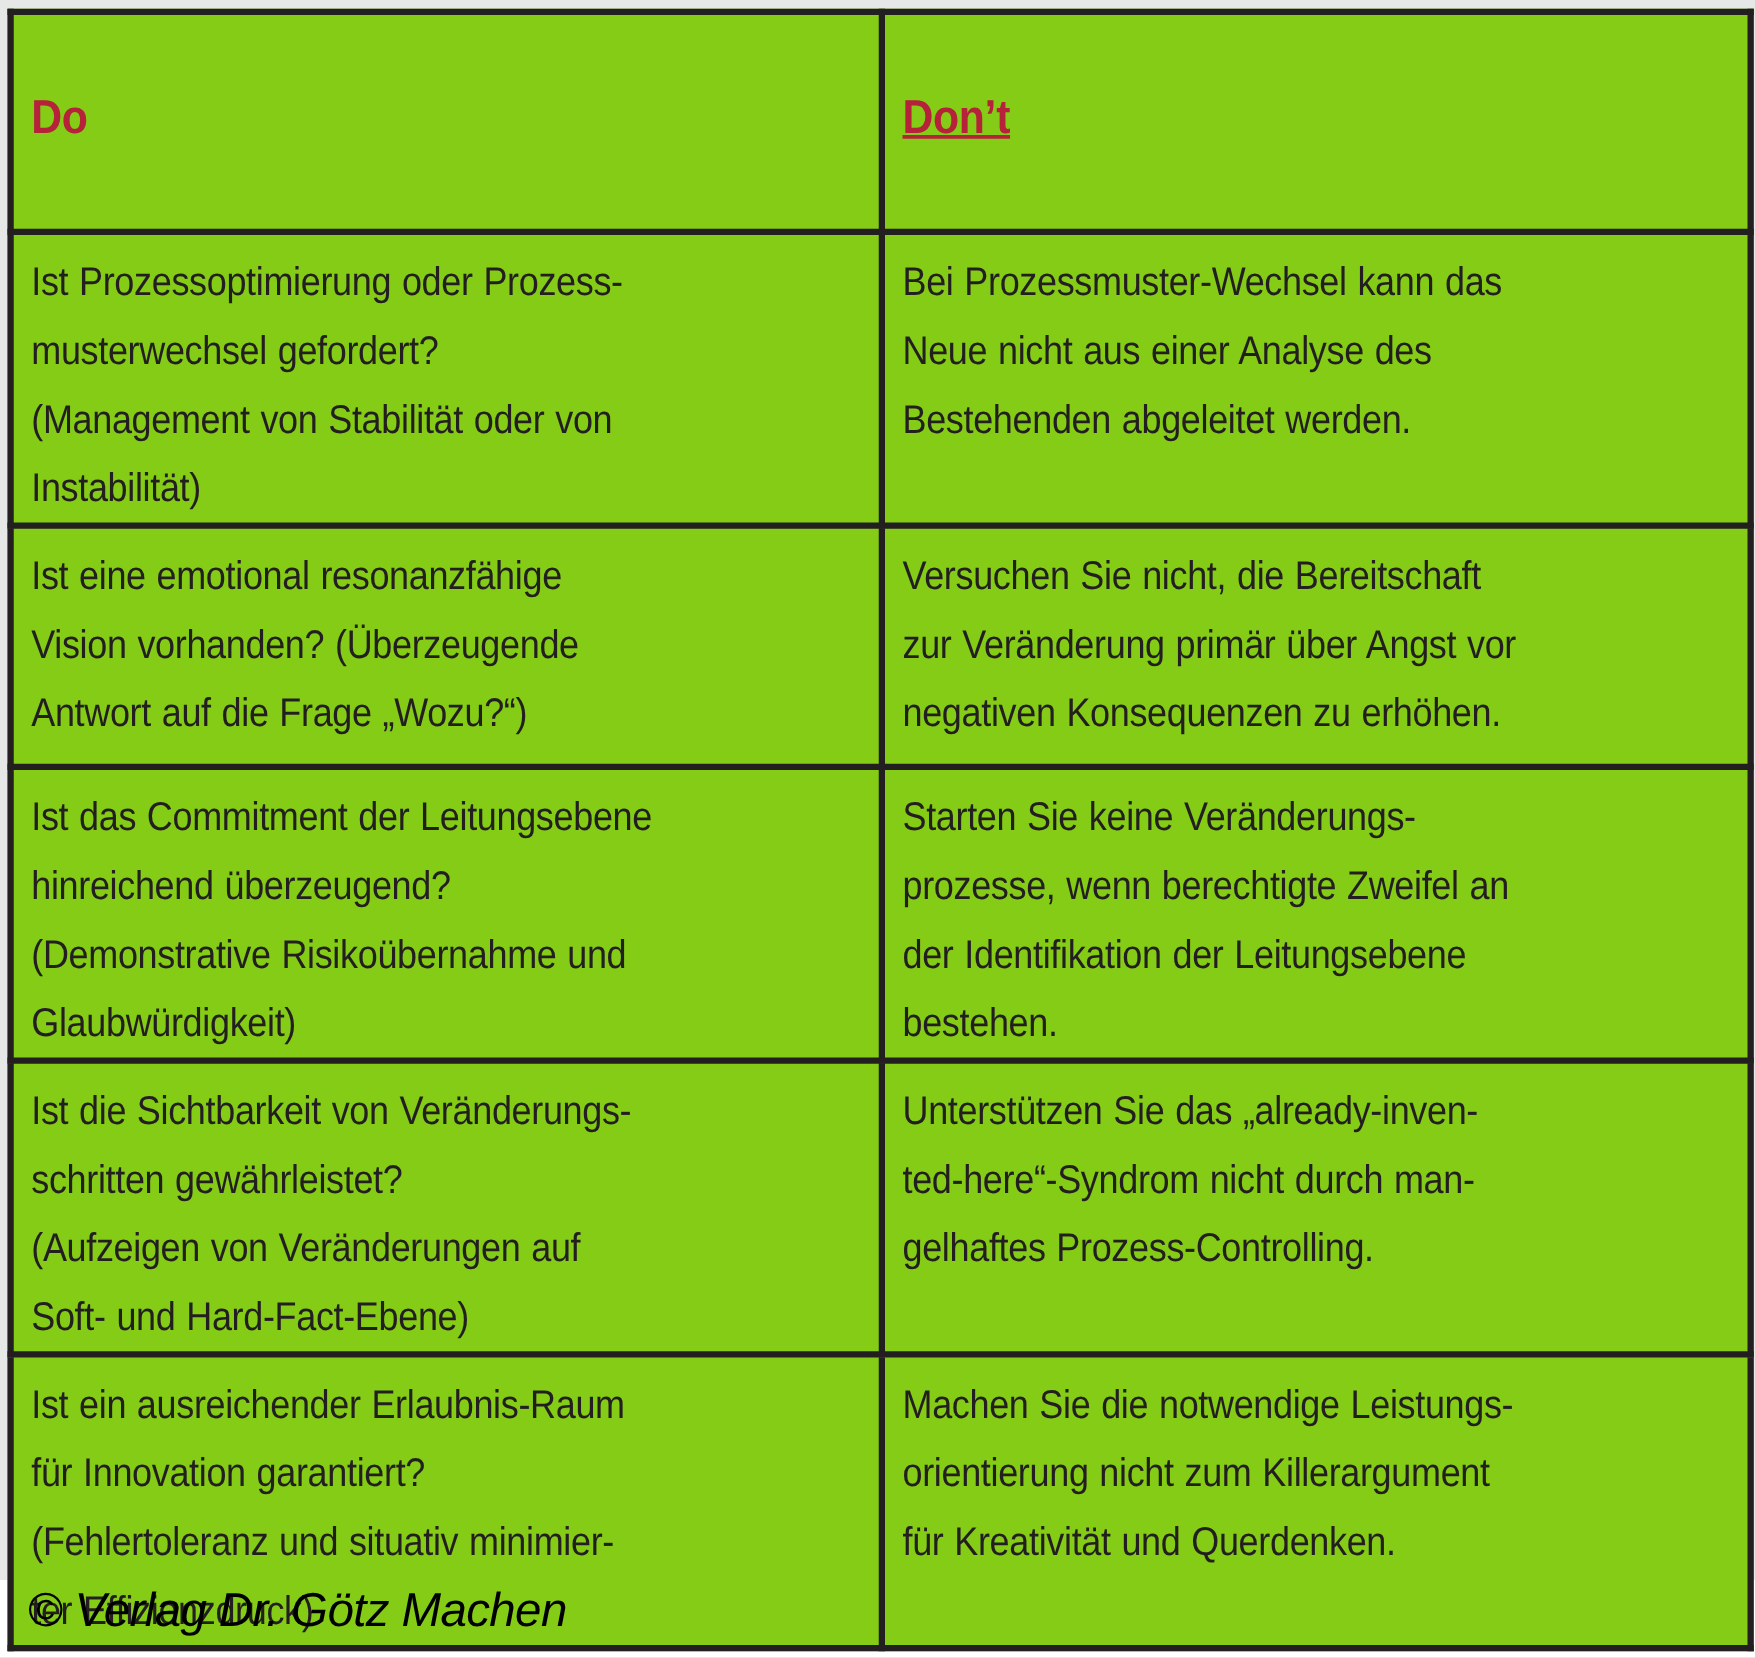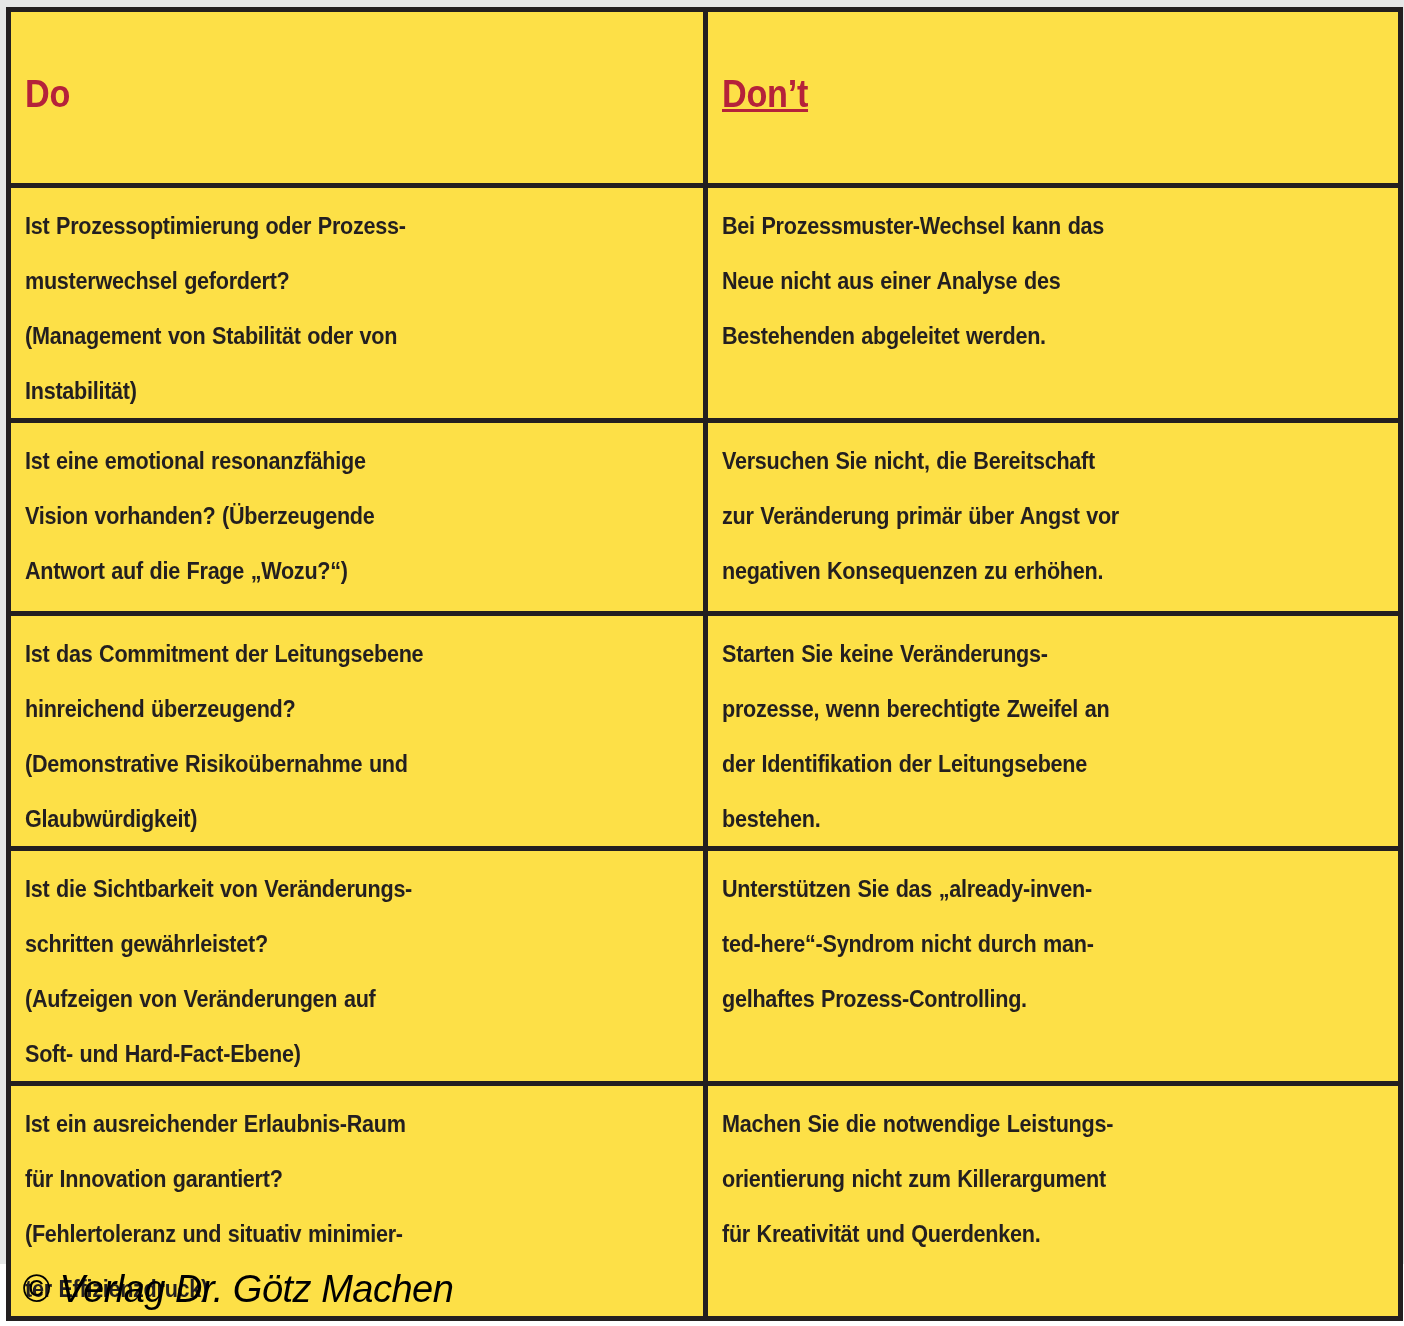--- a/index.html
+++ b/index.html
@@ -21,31 +21,31 @@
       height: 1264px;
       background: #e6e7e7;
     }
     table.dodont {
       position: absolute;
       left: 6px;
       top: 7px;
       width: 1392px;
       border-collapse: collapse;
       table-layout: fixed;
-      background: #fde047;
+      background: #84cc16;
       font-family: "Liberation Sans Narrow", "Liberation Sans", sans-serif;
     }
     table.dodont td, table.dodont th {
       border: 5px solid #231f20;
       vertical-align: top;
       padding: 0 6px 0 14px;
-      font-weight: bold;
+      font-weight: normal;
       text-align: left;
       color: #231f20;
-      font-size: 24px;
+      font-size: 32px;
       line-height: 55px;
       letter-spacing: -0.3px;
       word-spacing: 1px;
       white-space: pre-line;
       overflow: hidden;
     }
     table.dodont th {
       height: 104px;
       vertical-align: middle;
       font-weight: bold;

